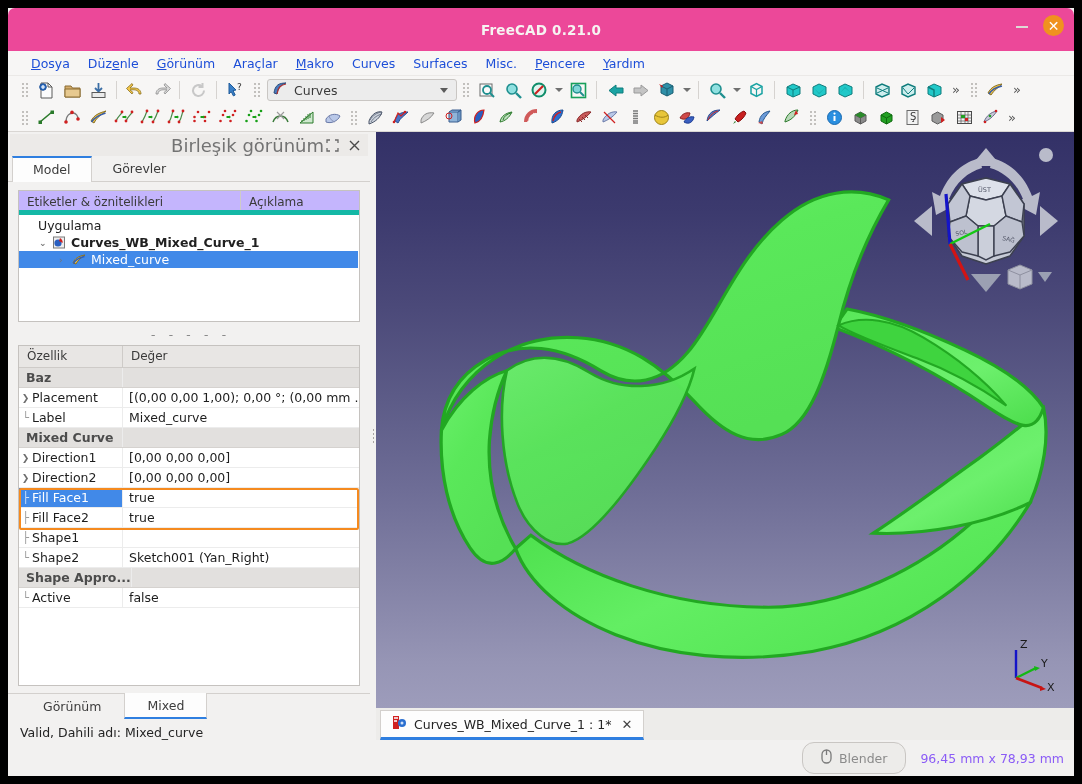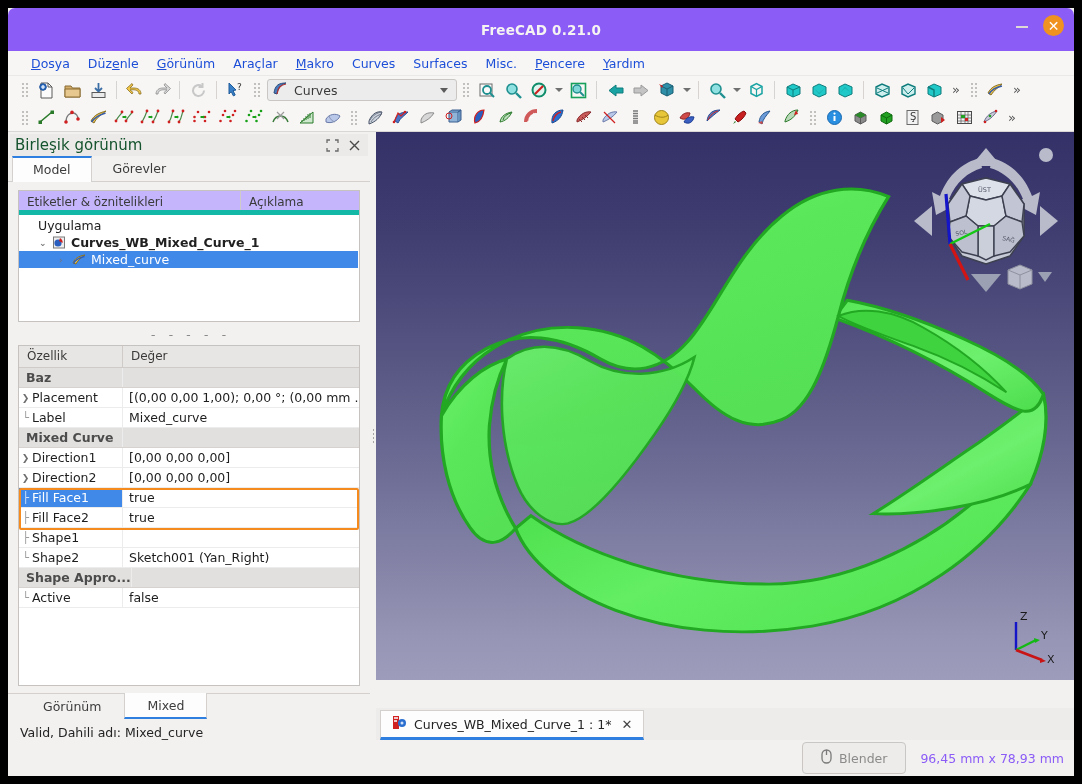--- a/index.html
+++ b/index.html
@@ -14,21 +14,21 @@
     position: absolute;
     left: 8px; top: 8px;
     width: 1066px; height: 768px;
     background: #f2f1f0;
     display: flex; flex-direction: column;
     overflow: hidden;
   }
   
   .titlebar {
     height: 43px; min-height: 35px;
-    background: #8b5cf6;
+    background: #ec4899;
     border-top-left-radius: 7px;
     border-top-right-radius: 7px;
     display: flex; align-items: center;
     position: relative;
   }
   .titlebar .title {
     flex: 1; text-align: center;
     color: #f6f4f2; font-size: 13.5px; font-weight: bold;
     letter-spacing: .2px;
   }
@@ -82,21 +82,21 @@
   .wb-select .wb-label { flex: 1; font-size: 12.5px; color: #3a3a3a; margin-left: 6px; }
   .wb-select .wb-caret { border-left: 4px solid transparent; border-right: 4px solid transparent; border-top: 5px solid #5b5b5b; margin-right: 4px; }
   
   .body { flex: 1; display: flex; min-height: 0; background: #f2f1f0; }
   
   .leftpanel { width: 362px; min-width: 362px; display: flex; flex-direction: column; background: #f2f1f0; }
   .panel-title {
     height: 22px; display: flex; align-items: center;
     background: #eceae8; position: relative; margin: 2px 2px 0 2px;
   }
-  .panel-title .pt-text { flex: 1; text-align: left; font-size: 15px; color: #14532d; }
+  .panel-title .pt-text { flex: 1; text-align: right; font-size: 18px; color: #737373; }
   .pt-btn { width: 17px; height: 17px; margin-right: 5px; display: flex; align-items: center; justify-content: center; cursor: pointer; }
   .tabs-top { display: flex; align-items: flex-end; height: 26px; padding-left: 4px; border-bottom: 1px solid #d3d0cd; background: #f2f1f0; }
   .tab {
     font-size: 12.5px; color: #3c3c3c; padding: 4px 20px 5px 20px;
     background: #f2f1f0; border: 1px solid transparent; border-bottom: none; cursor: pointer;
   }
   .tab.active { background: #fdfdfd; border-color: #d3d0cd; border-top: 2px solid #2f7fe0; position: relative; top: 1px; }
   .treebox { margin: 8px 10px 0 10px; border: 1px solid #c5c2bf; background: #fff; height: 132px; display: flex; flex-direction: column; }
   .tree-head { display: flex; height: 24px; background: #c4b5fd; border-bottom: 5px solid #14b8a6; }
   .tree-head div { font-size: 12px; color: #3a3a3a; padding: 4px 8px; }
@@ -129,37 +129,37 @@
   .hl-box { position: relative; }
   .hl-ring { position: absolute; border: 2px solid #f58a1f; border-radius: 2px; pointer-events: none; }
   .tabs-bot { display: flex; align-items: flex-start; height: 26px; padding-left: 12px; margin-top: 7px; border-top: 1px solid #d3d0cd; }
   .tabb { font-size: 12.5px; color: #3c3c3c; padding: 5px 22px 4px 22px; background: #f2f1f0; border: 1px solid transparent; border-top: none; cursor: pointer; }
   .tabb.active { background: #fdfdfd; border-color: #d3d0cd; border-bottom: 2px solid #2f7fe0; position: relative; top: -1px; }
   .statusline { padding: 6px 0 0 12px; font-size: 12.5px; color: #242424; }
   
   .splitter { width: 6px; background: #f2f1f0; display: flex; align-items: center; justify-content: center; cursor: col-resize; }
   .splitter::after { content: ""; width: 2px; height: 16px; background-image: radial-gradient(#a8a5a2 1px, transparent 1px); background-size: 3px 4px; }
   
-  .rightpanel { flex: 1; display: flex; flex-direction: column; min-width: 0; gap: 28px; }
+  .rightpanel { flex: 1; display: flex; flex-direction: column; min-width: 0; }
   .viewport { flex: 1; position: relative; overflow: hidden;
     background: linear-gradient(180deg, #333167 0%, #3c3a6e 14%, #4b4979 30%, #5c5b87 46%, #6e6d96 62%, #8382a6 78%, #9695b5 92%, #9d9cbb 100%); }
   .navcube { position: absolute; right: 8px; top: 8px; width: 160px; height: 165px; }
   .axis-ind { position: absolute; right: 14px; bottom: 12px; width: 62px; height: 62px; }
   .doctabs { height: 32px; min-height: 32px; background: #edecea; display: flex; align-items: stretch; padding-left: 4px; }
   .doctab {
     display: flex; align-items: center; gap: 7px; padding: 0 8px 0 10px;
     background: #fdfdfd; border: 1px solid #d3d0cd; border-bottom: 3px solid #2f7fe0;
     font-size: 12.5px; color: #242424; cursor: pointer; margin-top: 2px;
   }
   .doctab .dt-close { color: #444; font-size: 13px; padding: 0 3px; cursor: pointer; }
   
   .bottombar { height: 36px; min-height: 36px; background: #f2f1f0; display: flex; align-items: center; justify-content: flex-end; padding-right: 10px; gap: 14px; }
   .blender-btn {
     display: flex; align-items: center; gap: 7px; padding: 6px 18px;
-    background: #edecea; border: 1px solid #c9c6c3; border-radius: 4px;
+    background: #edecea; border: 1px solid #c9c6c3; border-radius: 12px;
     font-size: 12.5px; color: #8b8b8b; cursor: pointer;
   }
   .dims { font-size: 12.5px; color: #8b5cf6; }
   .bl-left { flex: 1; }
 </style>
 </head>
 <body>
 
 <div id="app">
 

